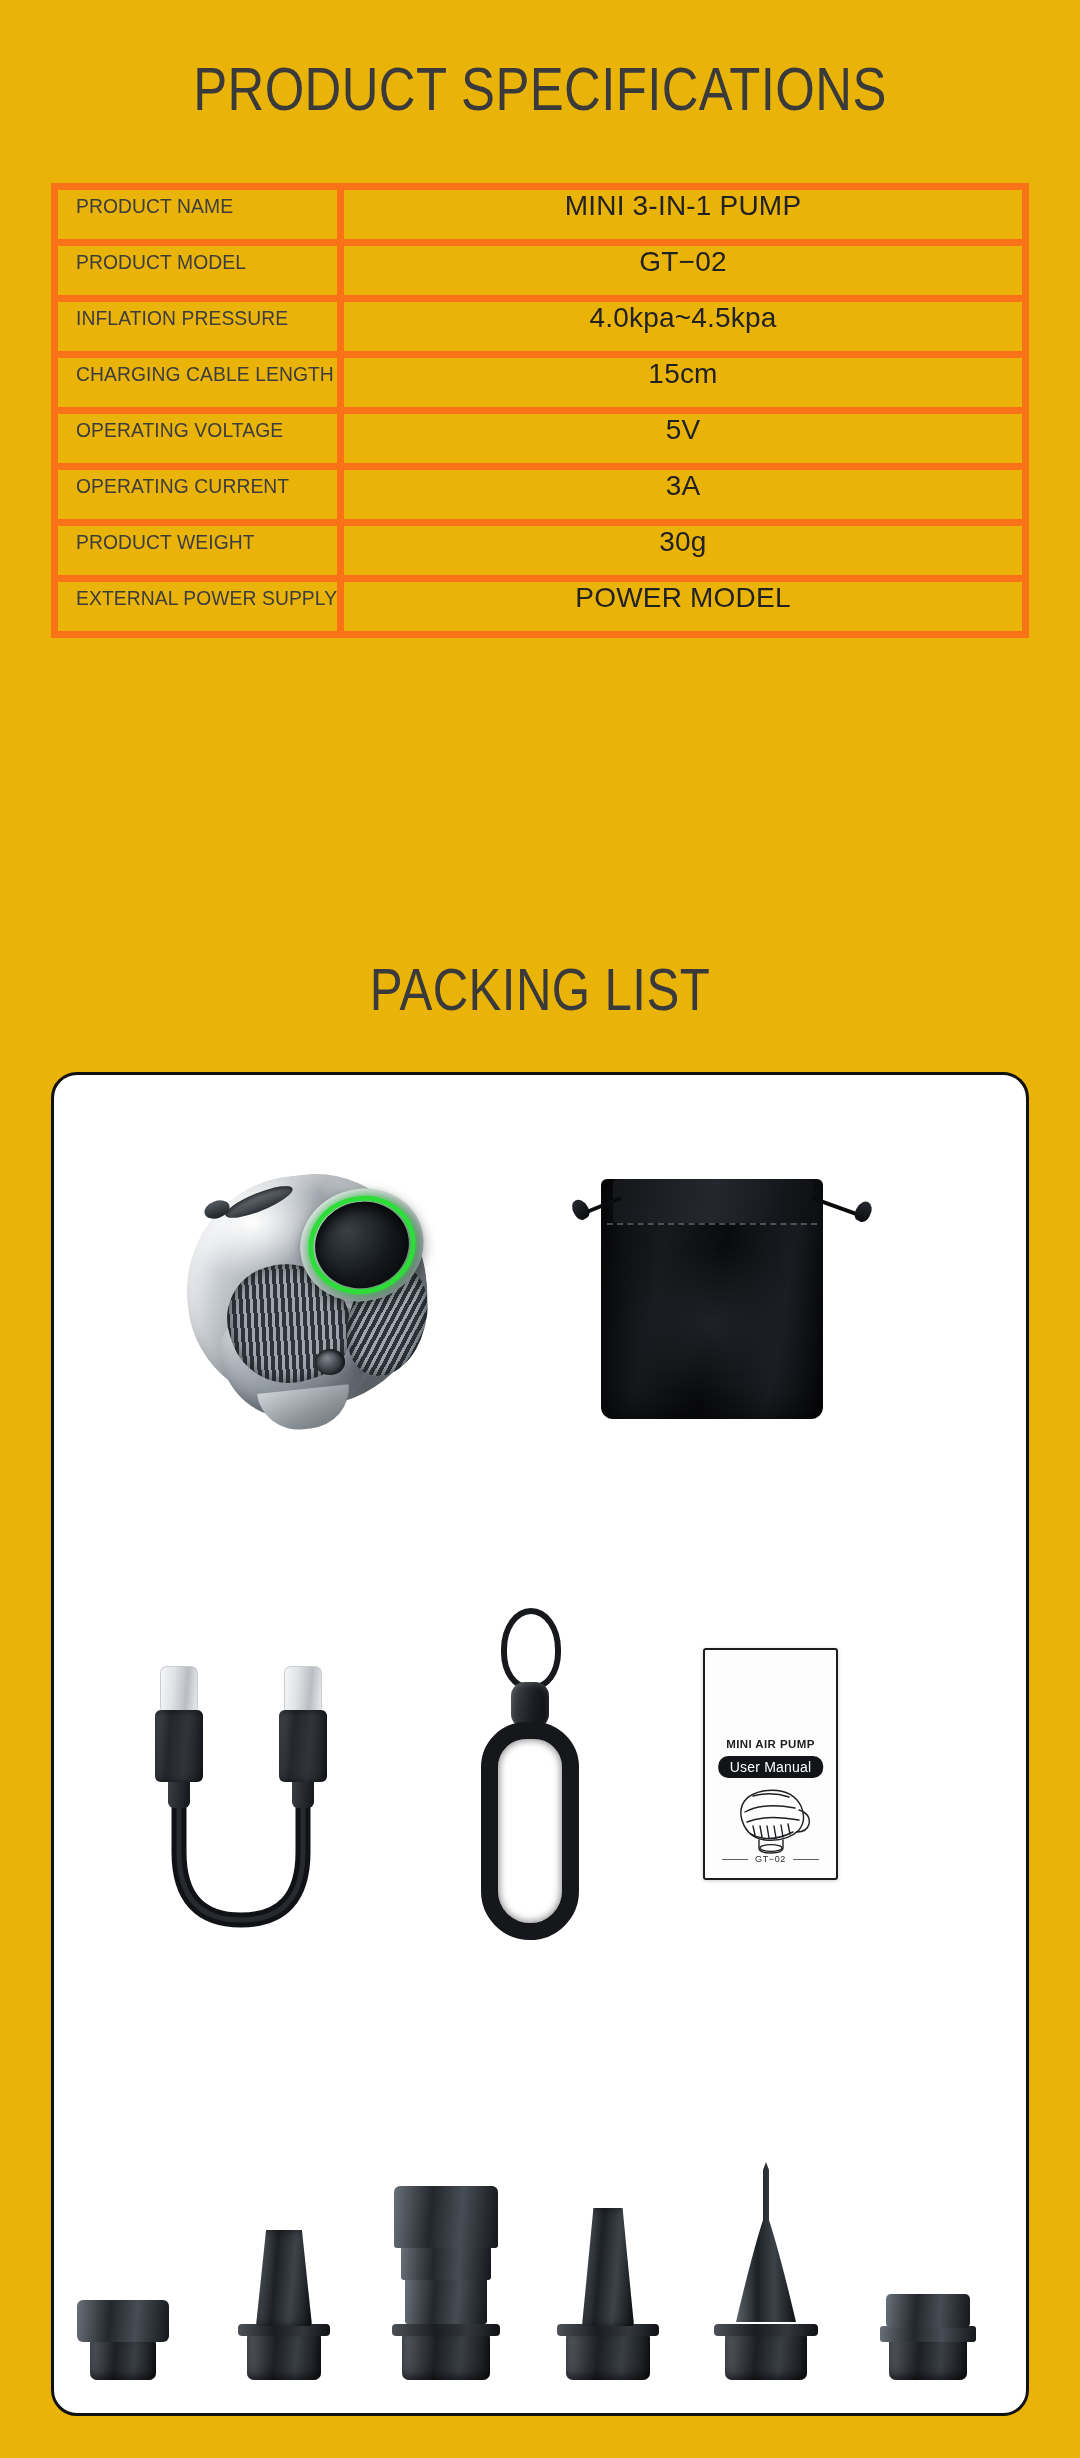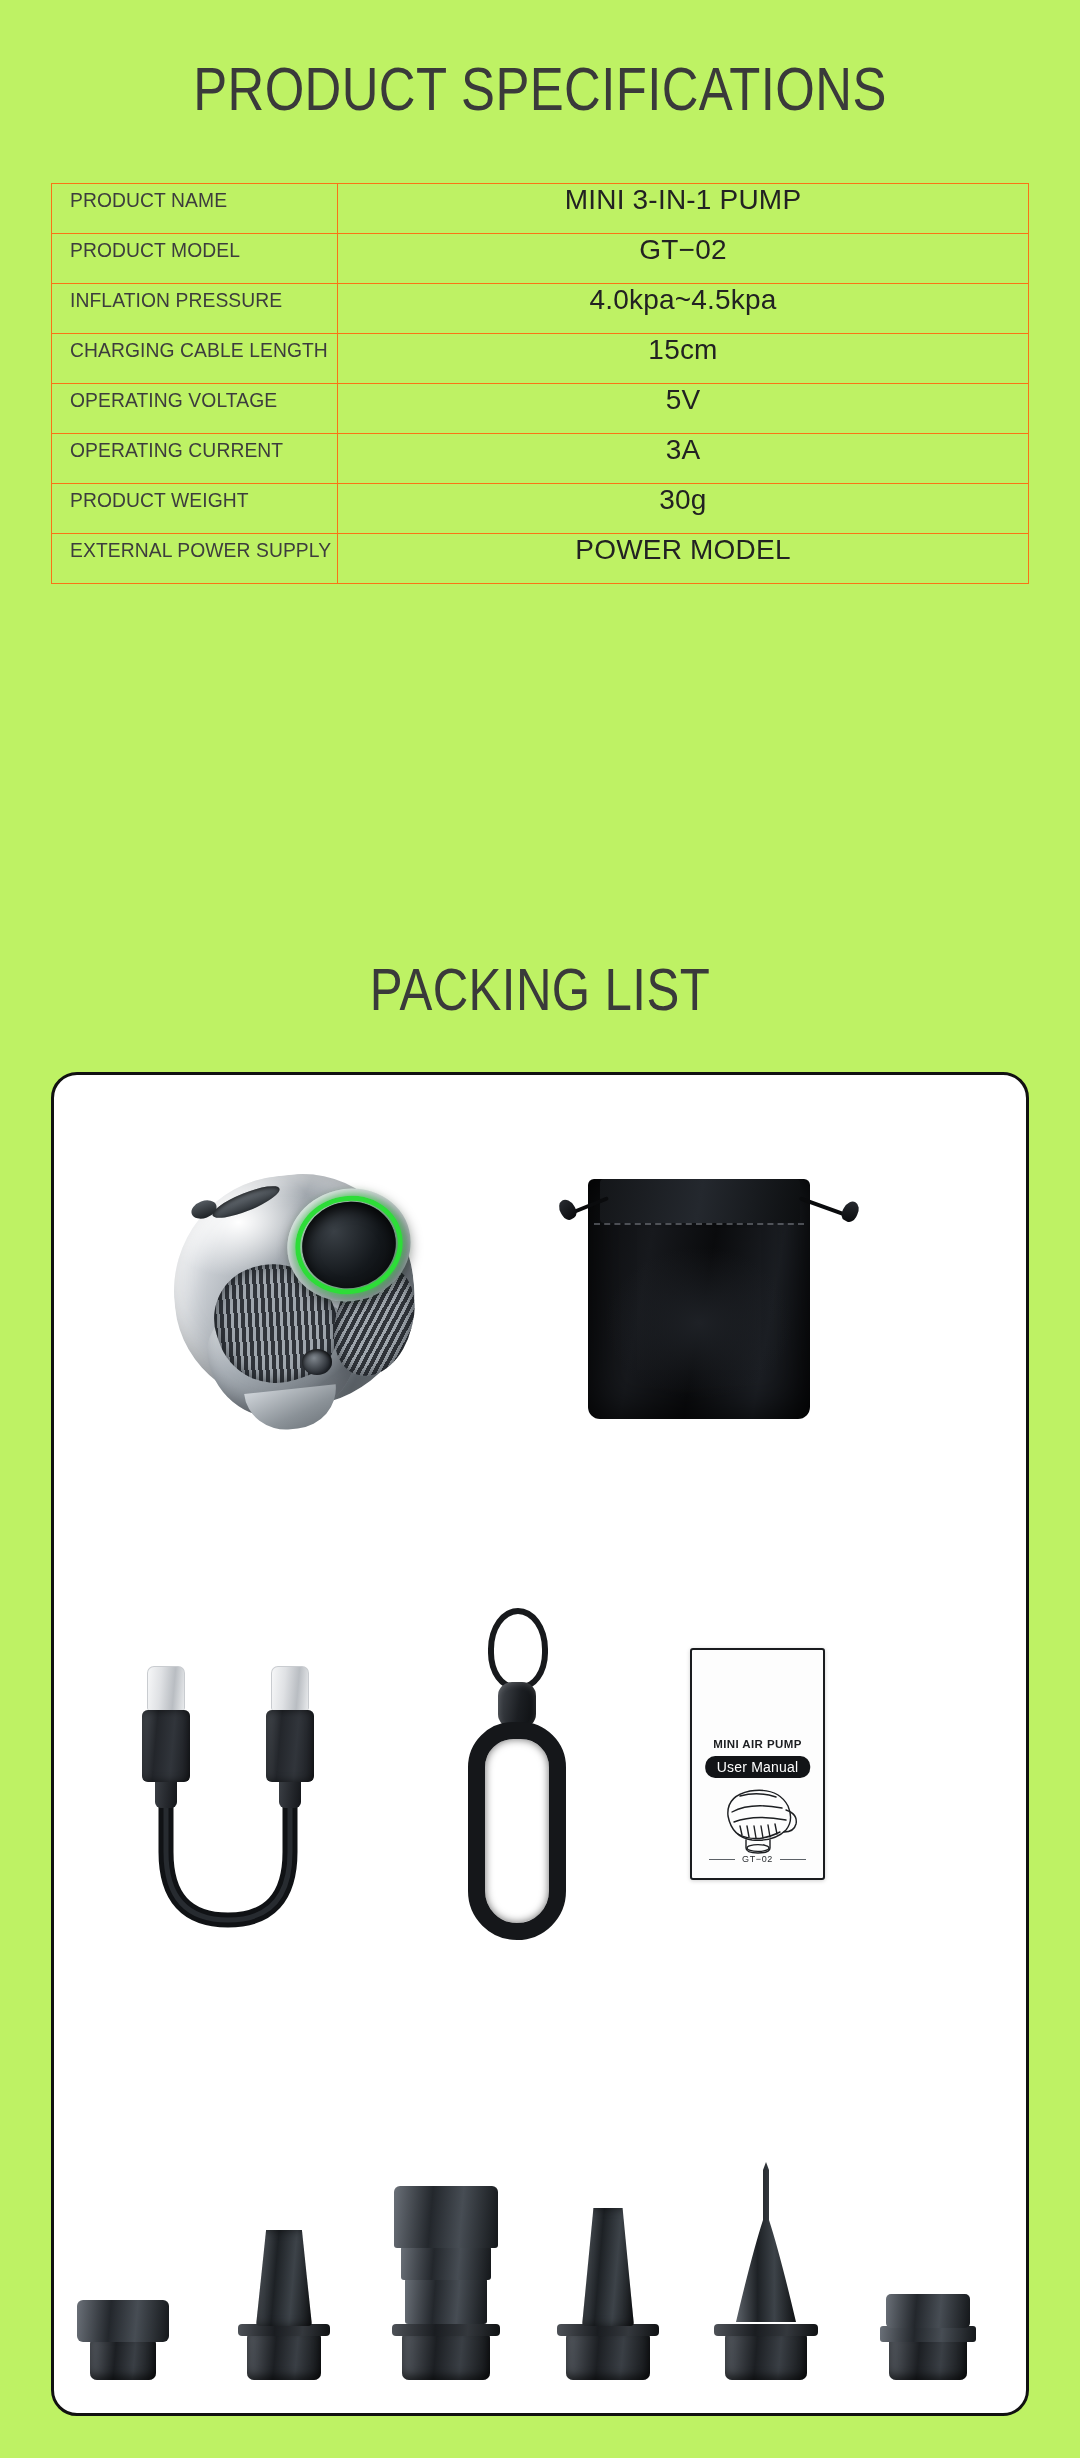--- a/index.html
+++ b/index.html
@@ -9,21 +9,21 @@
     height: 2458px;
     background: #ffffff;
     font-family: "Liberation Sans", sans-serif;
     -webkit-font-smoothing: antialiased;
   }
 
   .page {
     position: relative;
     width: 1080px;
     height: 2458px;
-    background: #bef264;
+    background: #eab308;
     overflow: hidden;
   }
 
   
   .section-title {
     text-align: center;
     color: #3a3a3a;
     font-weight: 400;
     letter-spacing: 0.5px;
     transform: scaleX(0.82);
@@ -48,21 +48,21 @@
   
   .spec-table {
     position: absolute;
     left: 51px;
     top: 183px;
     width: 978px;
     border-collapse: collapse;
     table-layout: fixed;
   }
   .spec-table td {
-    border: 1px solid #f97316;
+    border: 7px solid #f97316;
     height: 46px;
     padding: 0 0 17px 0;
     vertical-align: middle;
   }
   .spec-table td.k {
     width: 286px;
     padding-left: 18px;
     font-size: 20.5px;
     color: #3d3d3d;
     letter-spacing: 0.1px;
@@ -88,21 +88,21 @@
     left: 51px;
     top: 1072px;
     width: 978px;
     height: 1344px;
     border: 3px solid #111111;
     border-radius: 26px;
     background: #ffffff;
   }
 
   
-  .item { position: absolute; }
+  .item { position: absolute; margin-left: 13px; }
 
   
   .pump-wrap {
     left: 150px; top: 1145px;
     width: 290px; height: 290px;
   }
   .pump-body {
     position: absolute;
     left: 24px; top: 30px;
     width: 240px; height: 232px;

